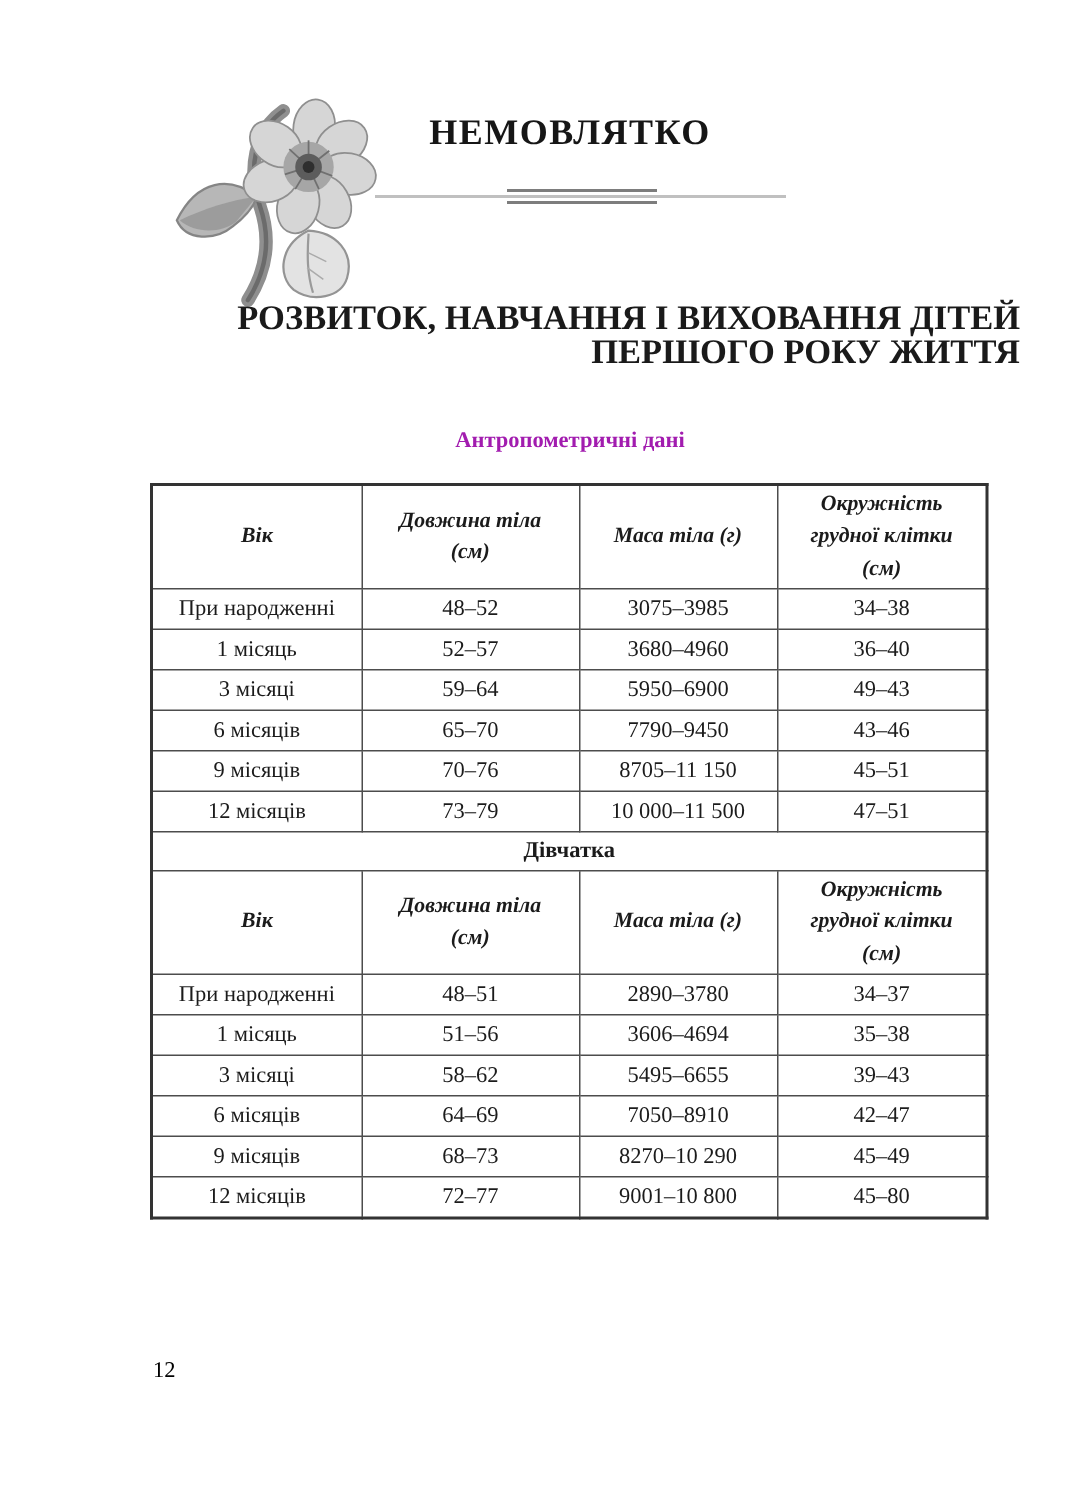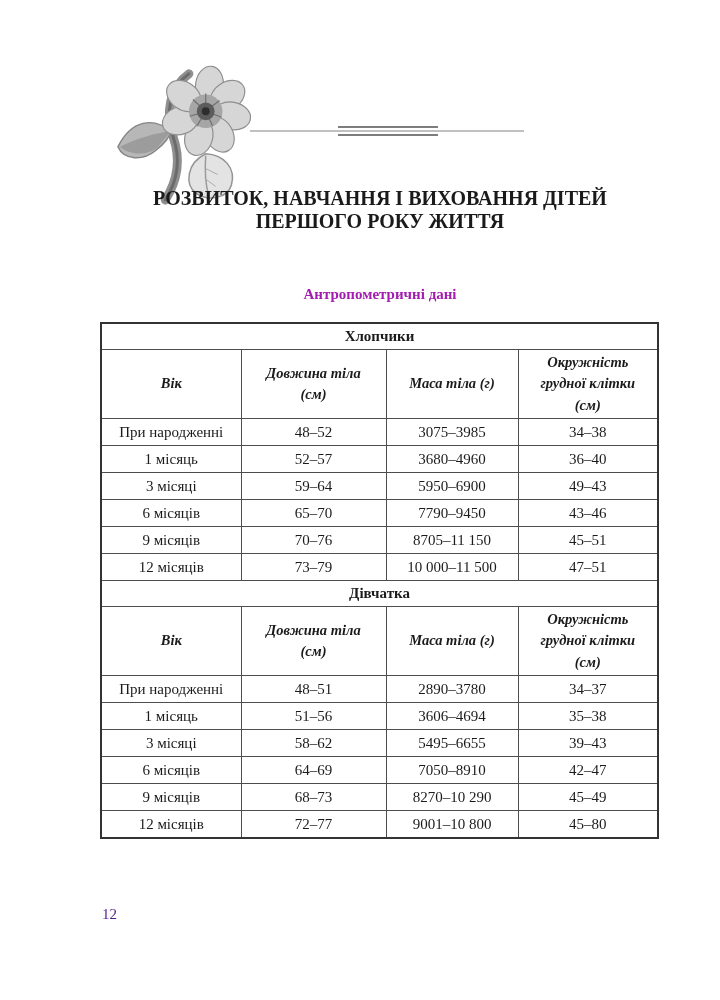--- a/index.html
+++ b/index.html
@@ -27,23 +27,23 @@
   .divider .short-line-top{
     position:absolute;left:338px;top:126px;width:100px;height:2px;
     background:#7d7d7d;
   }
   .divider .short-line-bottom{
     position:absolute;left:338px;top:134px;width:100px;height:2px;
     background:#7d7d7d;
   }
   
   .section-heading{
-    position:absolute;left:80px;top:187px;width:600px;
-    text-align:center;
-    font-size:20px;font-weight:bold;line-height:23px;
+    position:absolute;left:80px;top:200px;width:600px;
+    text-align:right;
+    font-size:23px;font-weight:bold;line-height:23px;
     color:#1a1a1a;
   }
   .table-caption{
     position:absolute;left:100px;top:286px;width:560px;
     text-align:center;
     font-size:15px;font-weight:bold;
     color:#a21caf;
   }
   
   table.anthro{
@@ -65,21 +65,21 @@
   }
   tr.col-header td:nth-child(2){padding:2px 16px;}
   tr.col-header td:nth-child(3){padding:2px 0;}
   tr.col-header td:nth-child(4){padding:2px 10px;}
   tr.data td{
     font-size:15px;height:24px;white-space:nowrap;
   }
   
   .page-number{
     position:absolute;left:102px;top:906px;
-    font-size:15px;color:#4c1d95;
+    font-size:15px;color:#000000;
   }
   
   .flower{position:absolute;left:110px;top:60px;width:148px;height:148px;}
 </style>
 </head>
 <body>
 
 <div class="page">
 
   <svg class="flower" viewBox="0 0 150 150" aria-hidden="true">
@@ -110,20 +110,21 @@
       <line x1="97" y1="52" x2="113" y2="58"></line>
       <line x1="97" y1="52" x2="104" y2="67"></line>
       <line x1="97" y1="52" x2="88" y2="67"></line>
       <line x1="97" y1="52" x2="81" y2="57"></line>
       <line x1="97" y1="52" x2="84" y2="40"></line>
     </g>
     <circle cx="97" cy="52" r="9" fill="#5c5c5c"></circle>
     <circle cx="97" cy="52" r="4" fill="#2e2e2e"></circle>
   </svg>
 
+  <div class="chapter-title">НЕМОВЛЯТКО</div>
 
   <div class="divider">
     <div class="long-line"></div>
     <div class="short-line-top"></div>
     <div class="short-line-bottom"></div>
   </div>
 
   <div class="section-heading">
     <div>РОЗВИТОК, НАВЧАННЯ І ВИХОВАННЯ ДІТЕЙ</div>
     <div>ПЕРШОГО РОКУ ЖИТТЯ</div>
@@ -133,23 +134,20 @@
 
   <table class="anthro">
     <colgroup>
       <col style="width:140px">
         <col style="width:145px">
         <col style="width:132px">
         <col style="width:140px">
     </colgroup>
     <tbody>
 
-      <tr class="section-title">
-        <td colspan="4">Хлопчики</td>
-      </tr>
       <tr class="col-header">
         <td>Вік</td>
         <td>Довжина тіла (см)</td>
         <td>Маса тіла (г)</td>
         <td>Окружність грудної клітки (см)</td>
       </tr>
       <tr class="data">
         <td>При народженні</td>
         <td>48–52</td>
         <td>3075–3985</td>

